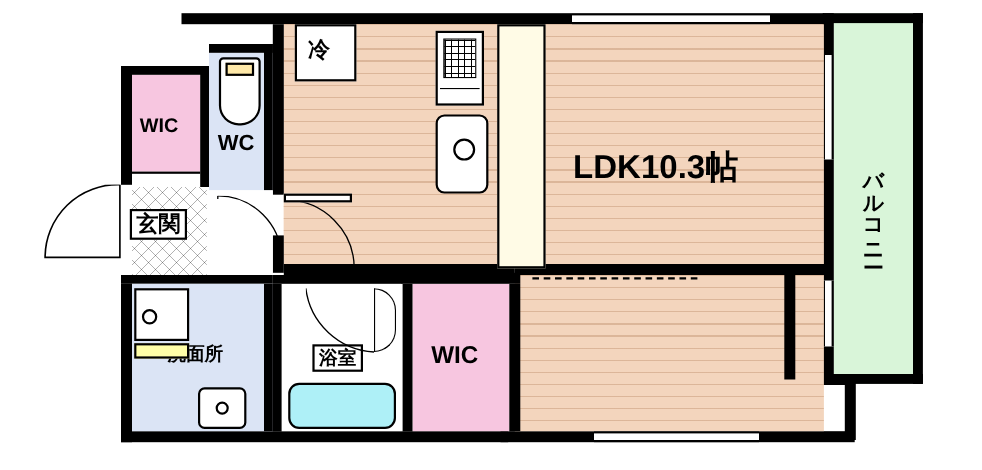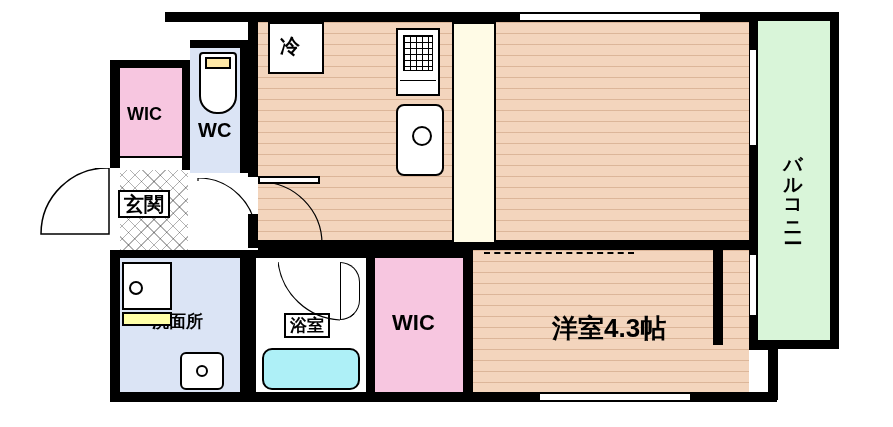--- a/index.html
+++ b/index.html
@@ -134,41 +134,41 @@
   <div class="abs wall" style="left:713px; top:340px; width:64px; height:10px;"></div>
   <div class="abs wall" style="left:768px; top:340px; width:10px; height:60px;"></div>
   <div class="abs wall" style="left:455px; top:392px; width:322px; height:10px;"></div>
 
   <div class="abs wall" style="left:110px; top:60px; width:10px; height:108px;"></div>
   <div class="abs wall" style="left:110px; top:258px; width:10px; height:144px;"></div>
   <div class="abs wall" style="left:110px; top:392px; width:352px; height:10px;"></div>
 
   <div class="abs wood" style="left:258px; top:22px; width:491px; height:218px;"></div>
   <div class="abs wood" style="left:258px; top:22px; width:200px; height:218px;"></div>
+  <div class="label lbl-ldk" style="left:521px; top:138px;">LDK10.3帖</div>
 
   <div class="abs wall" style="left:248px; top:22px; width:10px; height:155px;"></div>
   <div class="abs wall" style="left:248px; top:214px; width:10px; height:34px;"></div>
 
   <div class="abs wall" style="left:258px; top:240px; width:210px; height:10px;"></div>
   <div class="abs wall" style="left:468px; top:240px; width:281px; height:10px;"></div>
 
   <div class="abs kitchen-counter" style="left:452px; top:22px; width:44px; height:222px;"></div>
 
   <div class="abs stove" style="left:396px; top:28px; width:44px; height:68px;"></div>
   <div class="abs stove-grid" style="left:403px; top:35px; width:30px; height:36px; border:1px solid #000;"></div>
   <div class="abs" style="left:400px; top:80px; width:36px; height:0; border-top:1px solid #000;"></div>
 
   <div class="abs fixture" style="left:396px; top:104px; width:48px; height:72px; border-radius:8px;"></div>
   <div class="abs sink-round" style="left:412px; top:126px; width:20px; height:20px;"></div>
 
   <div class="abs ol2" style="left:268px; top:22px; width:56px; height:52px; background:#fff;"></div>
   <div class="label lbl-med" style="left:280px; top:36px;">冷</div>
 
   <div class="abs wood" style="left:468px; top:250px; width:281px; height:142px;"></div>
-  <div class="label lbl-room" style="left:552px; top:315px;">洋室4.3帖</div>
   <div class="abs dash-h" style="left:484px; top:252px; width:150px; height:0;"></div>
 
   <div class="abs wall" style="left:713px; top:250px; width:10px; height:95px;"></div>
 
   <div class="abs room-wic" style="left:375px; top:258px; width:88px; height:134px;"></div>
   <div class="abs wall" style="left:365px; top:258px; width:10px; height:134px;"></div>
   <div class="abs wall" style="left:463px; top:258px; width:10px; height:134px;"></div>
   <div class="abs wall" style="left:365px; top:248px; width:108px; height:10px;"></div>
   <div class="label lbl-wic" style="left:392px; top:312px;">WIC</div>
   <div class="abs" style="left:466px; top:262px; width:0; height:100px; border-left:2px dashed #000;"></div>

